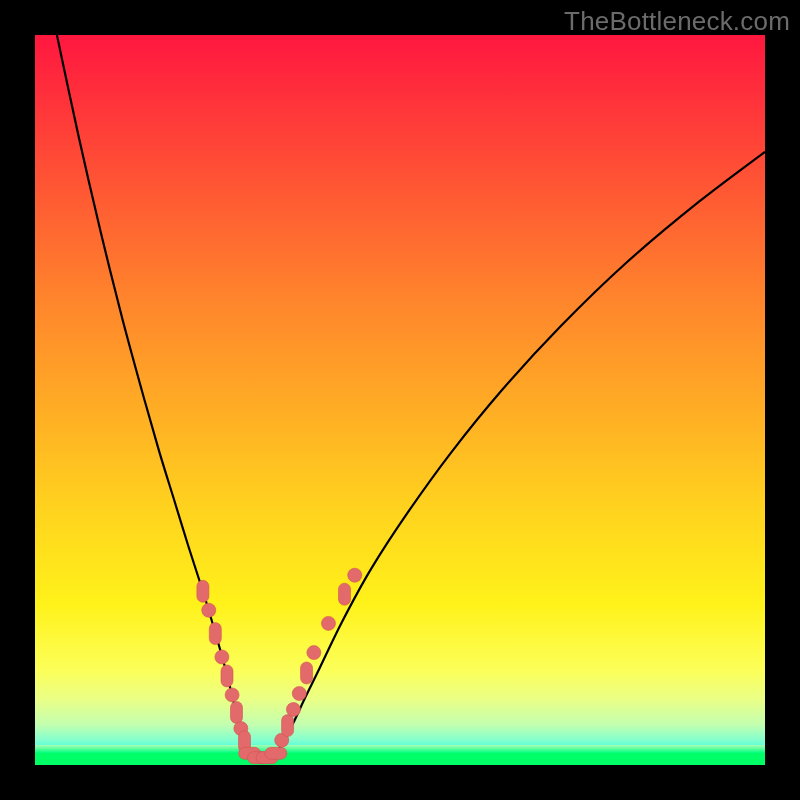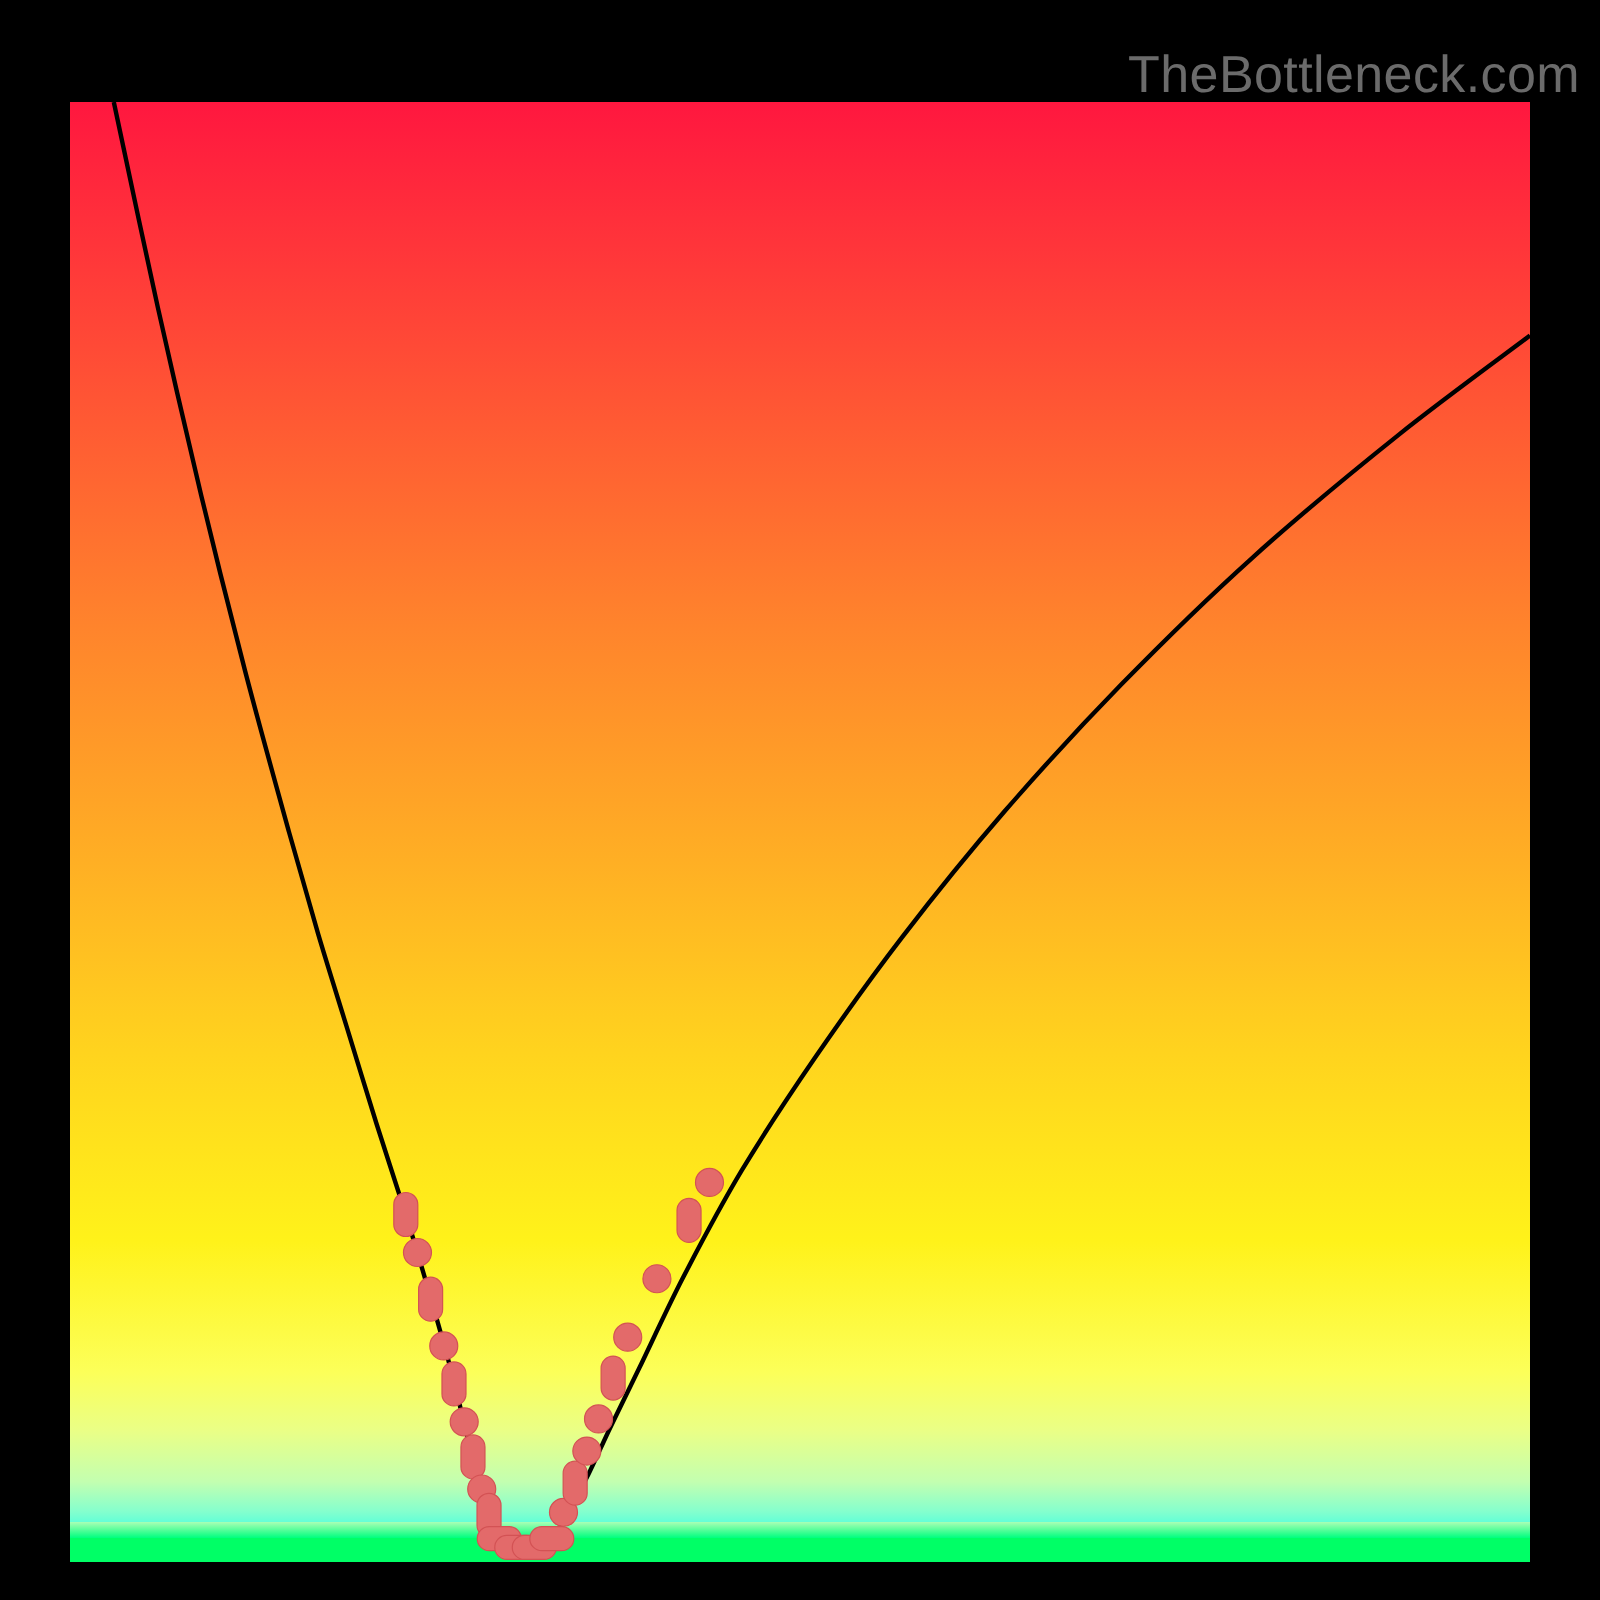--- a/index.html
+++ b/index.html
@@ -7,21 +7,21 @@
     padding: 0;
     width: 800px;
     height: 800px;
     background: #000;
     overflow: hidden;
     font-family: Arial, Helvetica, sans-serif;
   }
   .frame {
     position: absolute;
     left: 0;
-    top: 16px;
+    top: 0;
     width: 800px;
     height: 644px;
     background: #000;
   }
   .plot {
     position: absolute;
     left: 35px;
     top: 35px;
     width: 730px;
     height: 730px;

